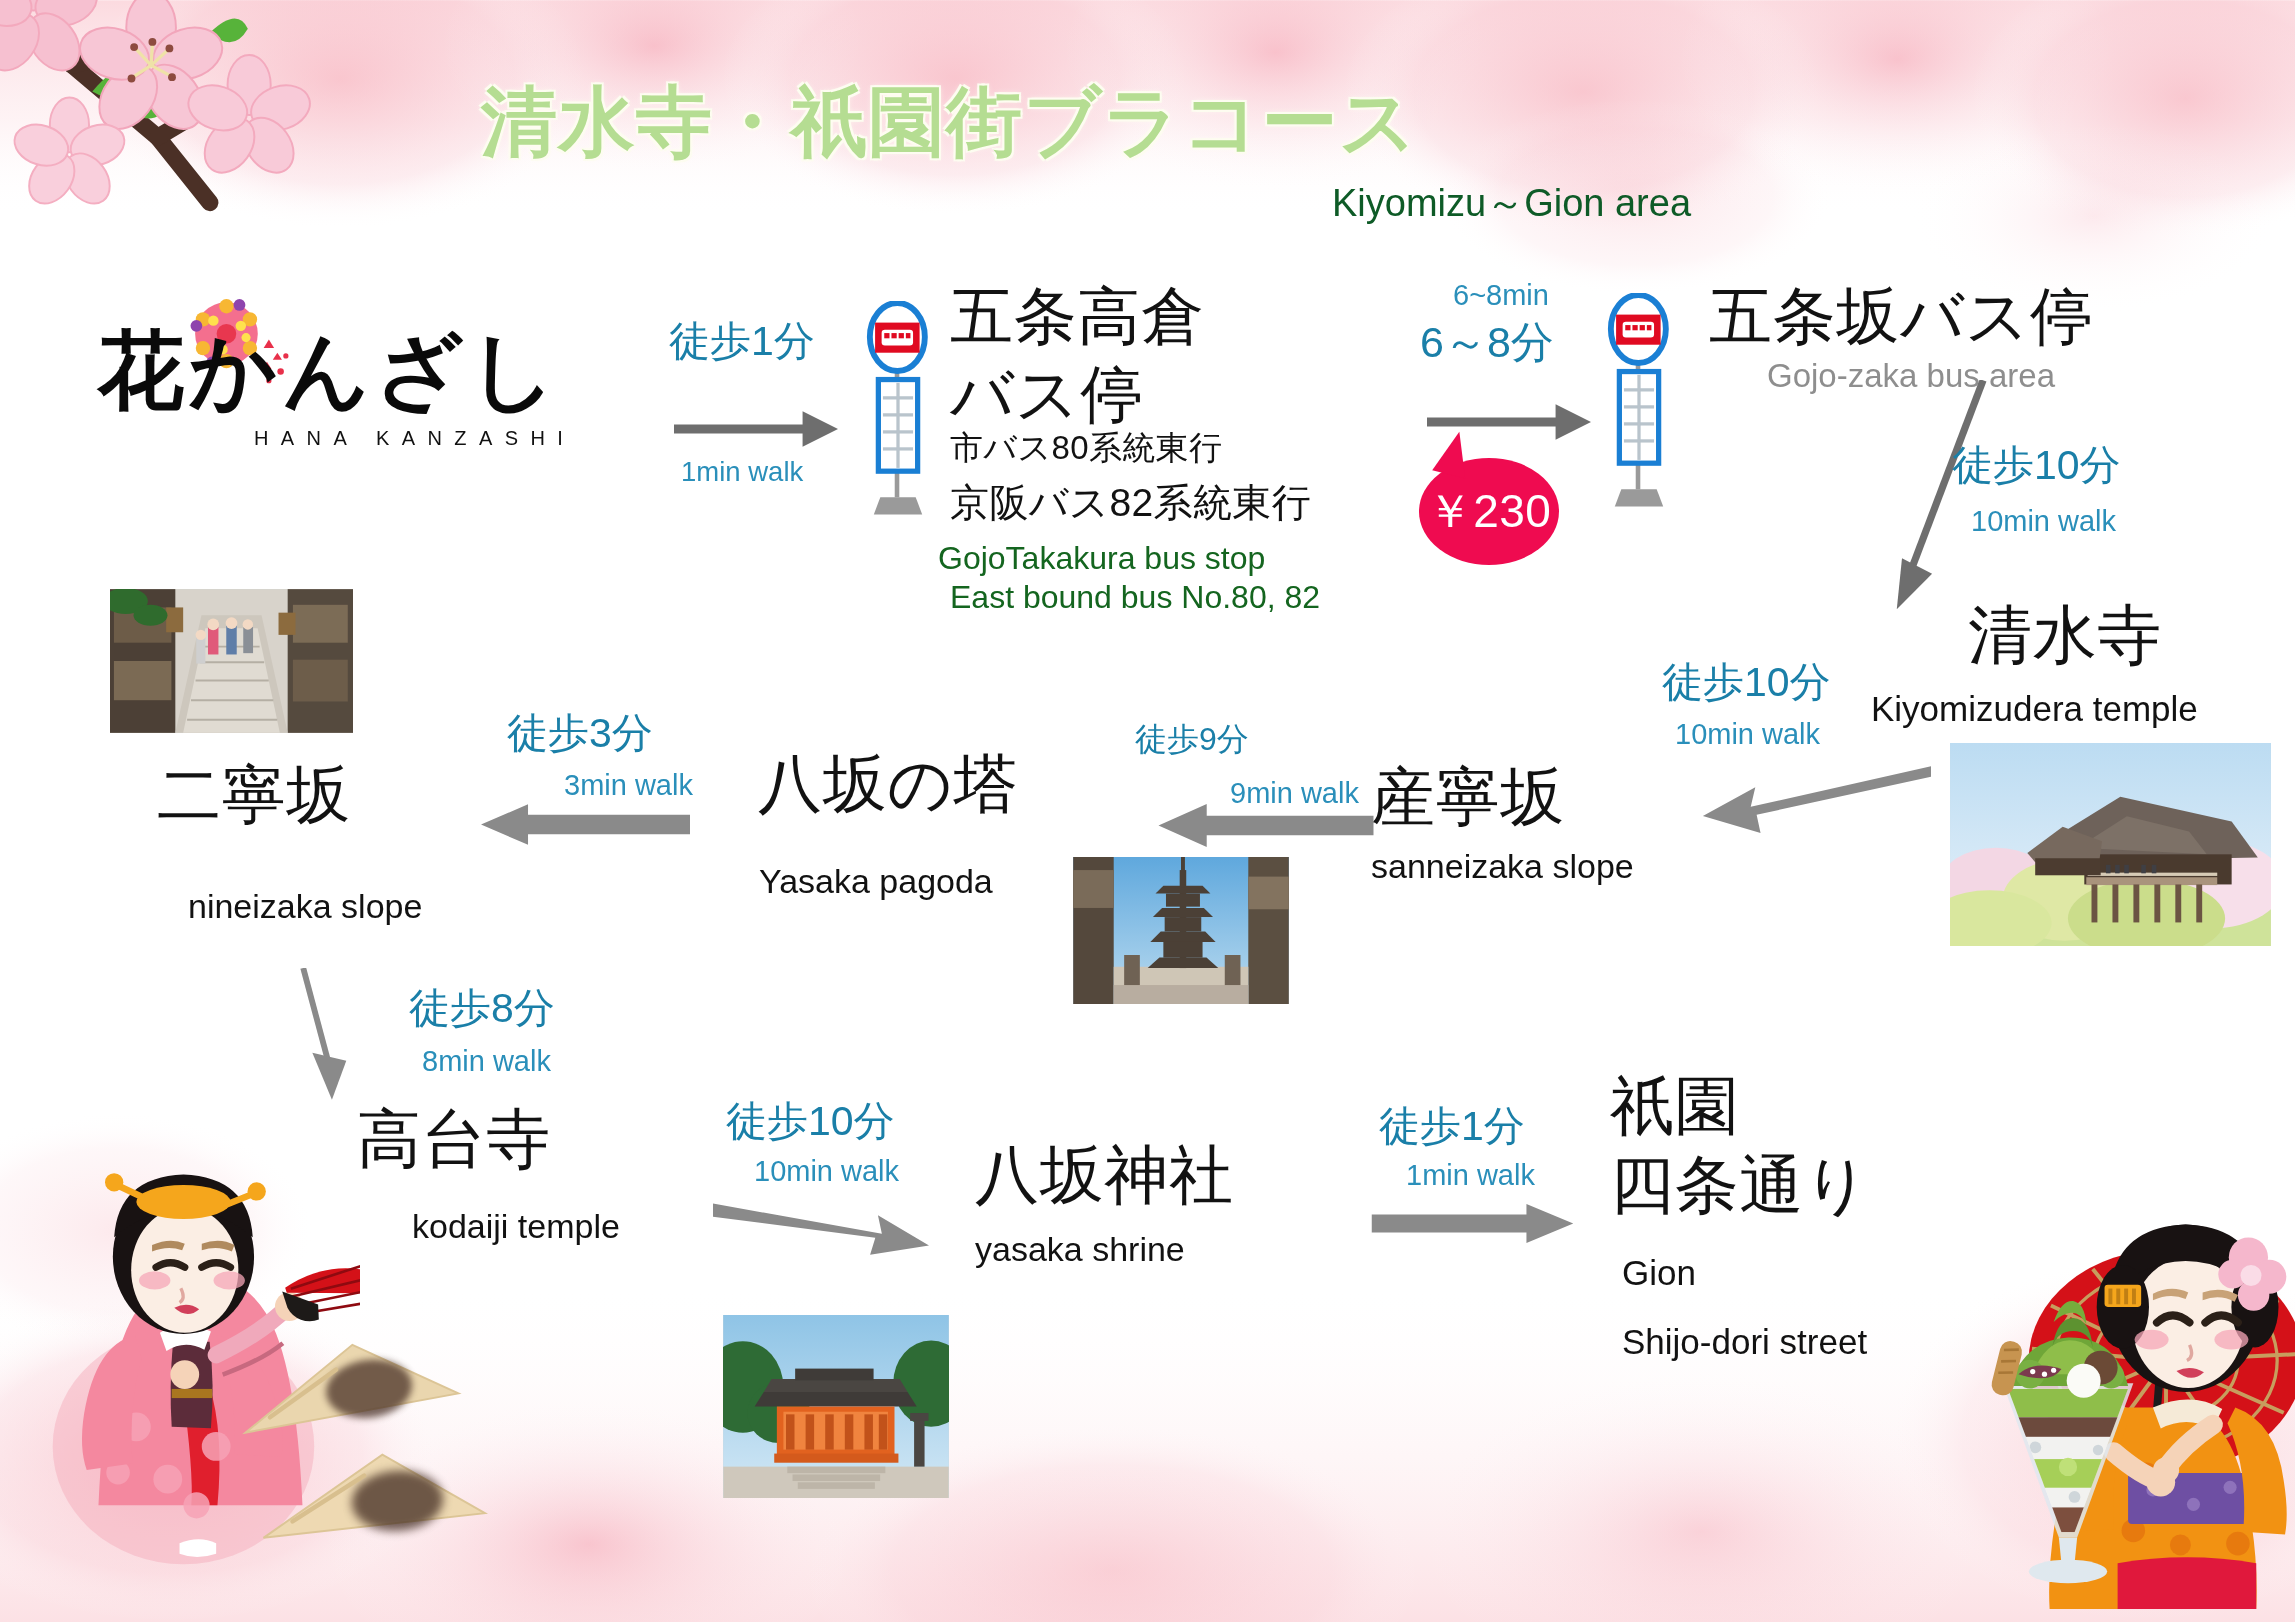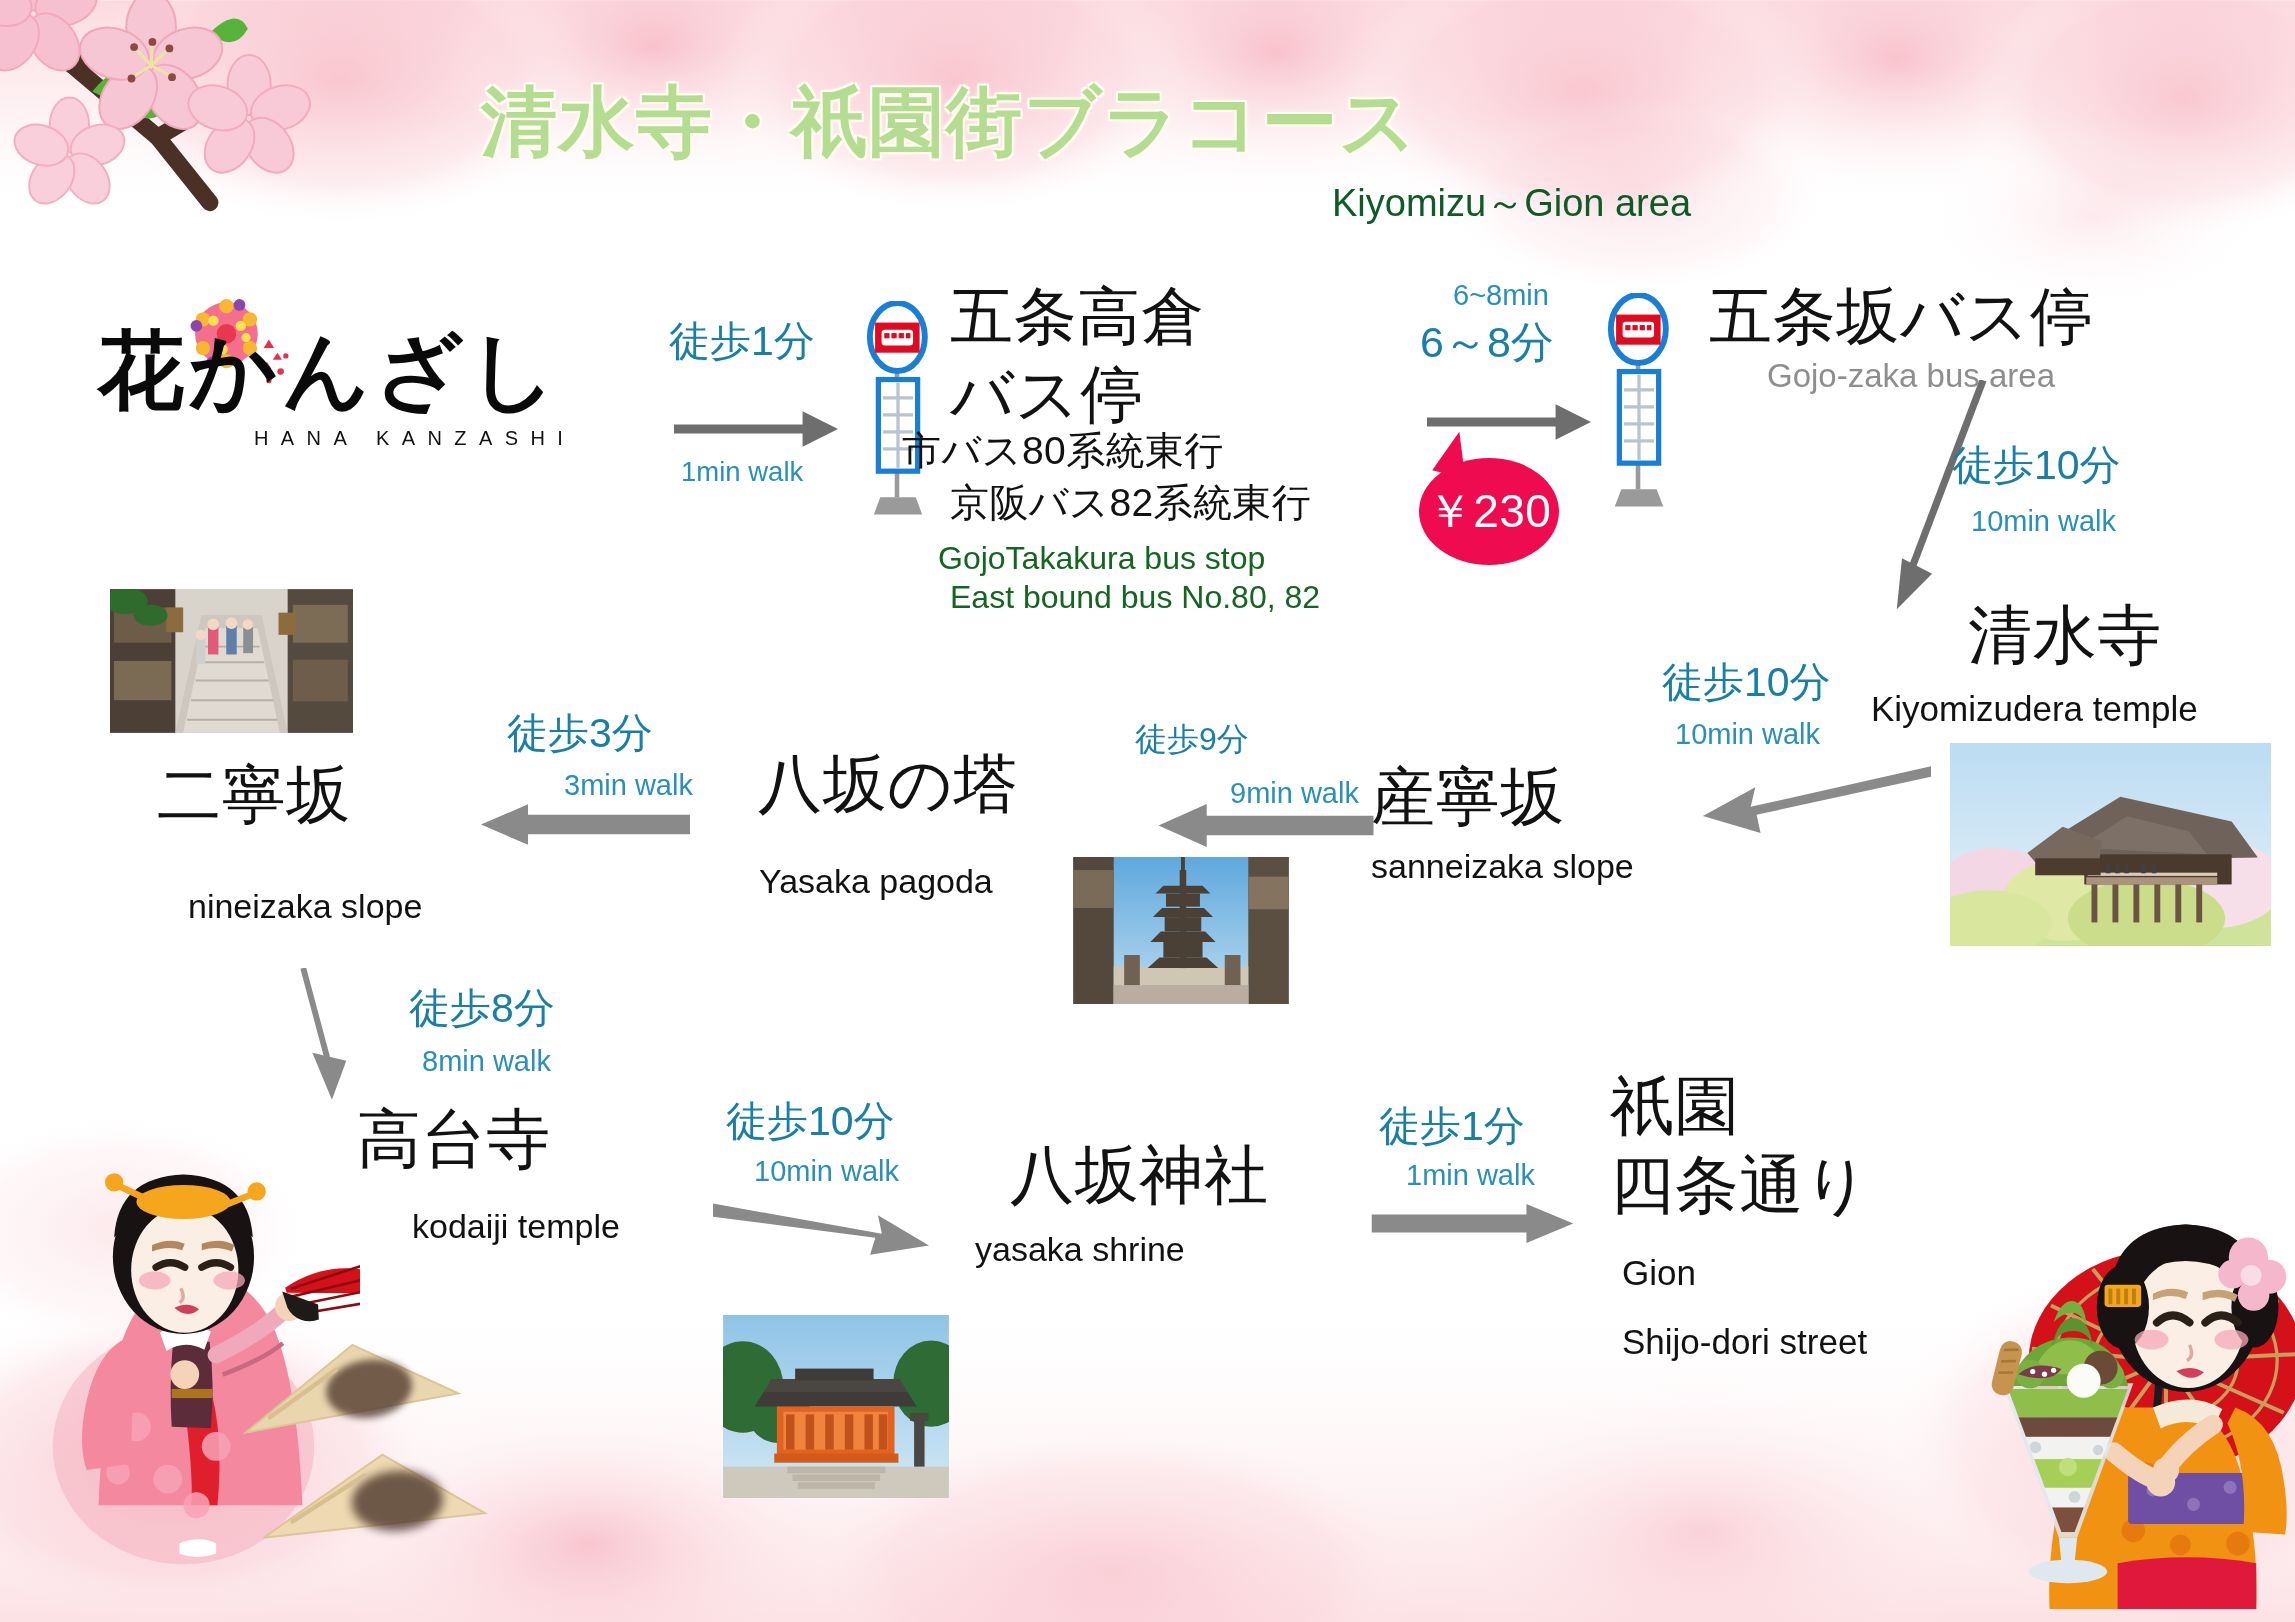--- a/index.html
+++ b/index.html
@@ -232,21 +232,21 @@
       <line x1="32" y1="174" x2="78" y2="174"></line>
     <line x1="32" y1="200" x2="78" y2="200"></line>
       <line x1="32" y1="226" x2="78" y2="226"></line>
     <line x1="55" y1="125" x2="55" y2="255"></line>
   </g>
   <path d="M28 300 L82 300 L92 326 L18 326 Z" fill="#9a9a9a"></path>
 </svg>
 
 <div class="abs jp" style="left:950px; top:283px; font-size:63px;">五条高倉</div>
 <div class="abs jp" style="left:950px; top:361px; font-size:63px;">バス停</div>
-<div class="abs jp" style="left:902px; top:431px; font-size:39px;">市バス80系統東行</div>
+<div class="abs jp" style="left:950px; top:431px; font-size:33px;">市バス80系統東行</div>
 <div class="abs jp" style="left:950px; top:483px; font-size:39px;">京阪バス82系統東行</div>
 <div class="abs en-green" style="left:918px; top:540px; font-size:32px;margin-left:20px;">GojoTakakura bus stop</div>
 <div class="abs en-green" style="left:950px; top:579px; font-size:32px;">East bound bus No.80, 82</div>
 
 <div class="abs walk-en" style="left:1453px; top:281px; font-size:29px;">6~8min</div>
 <div class="abs walk-jp" style="left:1420px; top:321px; font-size:43px;">6～8分</div>
 <div class="abs arrow-h" style="left:1427px; top:399px;">
   <svg width="164" height="46" viewBox="0 0 250 70">
       <path d="M0 28 L196 28 L196 8 L250 35 L196 62 L196 42 L0 42 Z" fill="#6e6e6e"></path>
     </svg>
@@ -441,21 +441,21 @@
 
 <div class="abs jp" style="left:357px; top:1106px; font-size:64px;">高台寺</div>
 <div class="abs en" style="left:412px; top:1207px; font-size:34px;">kodaiji temple</div>
 
 <div class="abs walk-jp" style="left:726px; top:1101px; font-size:41px;">徒歩10分</div>
 <div class="abs walk-en" style="left:754px; top:1157px; font-size:29px;">10min walk</div>
 <svg class="abs" style="left:713px; top:1197px; width:216px; height:59px;" viewBox="0 0 330 90">
   <path d="M0 10 L258 56 L252 28 L330 74 L240 88 L248 62 L0 30 Z" fill="#8a8a8a"></path>
 </svg>
 
-<div class="abs jp" style="left:975px; top:1142px; font-size:64px;margin-left:35px;">八坂神社</div>
+<div class="abs jp" style="left:975px; top:1142px; font-size:64px;">八坂神社</div>
 <div class="abs en" style="left:975px; top:1230px; font-size:34px;">yasaka shrine</div>
 
 <div class="photo" style="left:723px; top:1315px; width:226px; height:183px;">
   <svg width="226" height="183" viewBox="0 0 345 280">
     <defs>
         <linearGradient id="sky3" x1="0" y1="0" x2="0" y2="1">
       <stop offset="0%" stop-color="#8fc4e6"></stop>
           <stop offset="100%" stop-color="#d3e8f5"></stop>
         </linearGradient>
       </defs>

